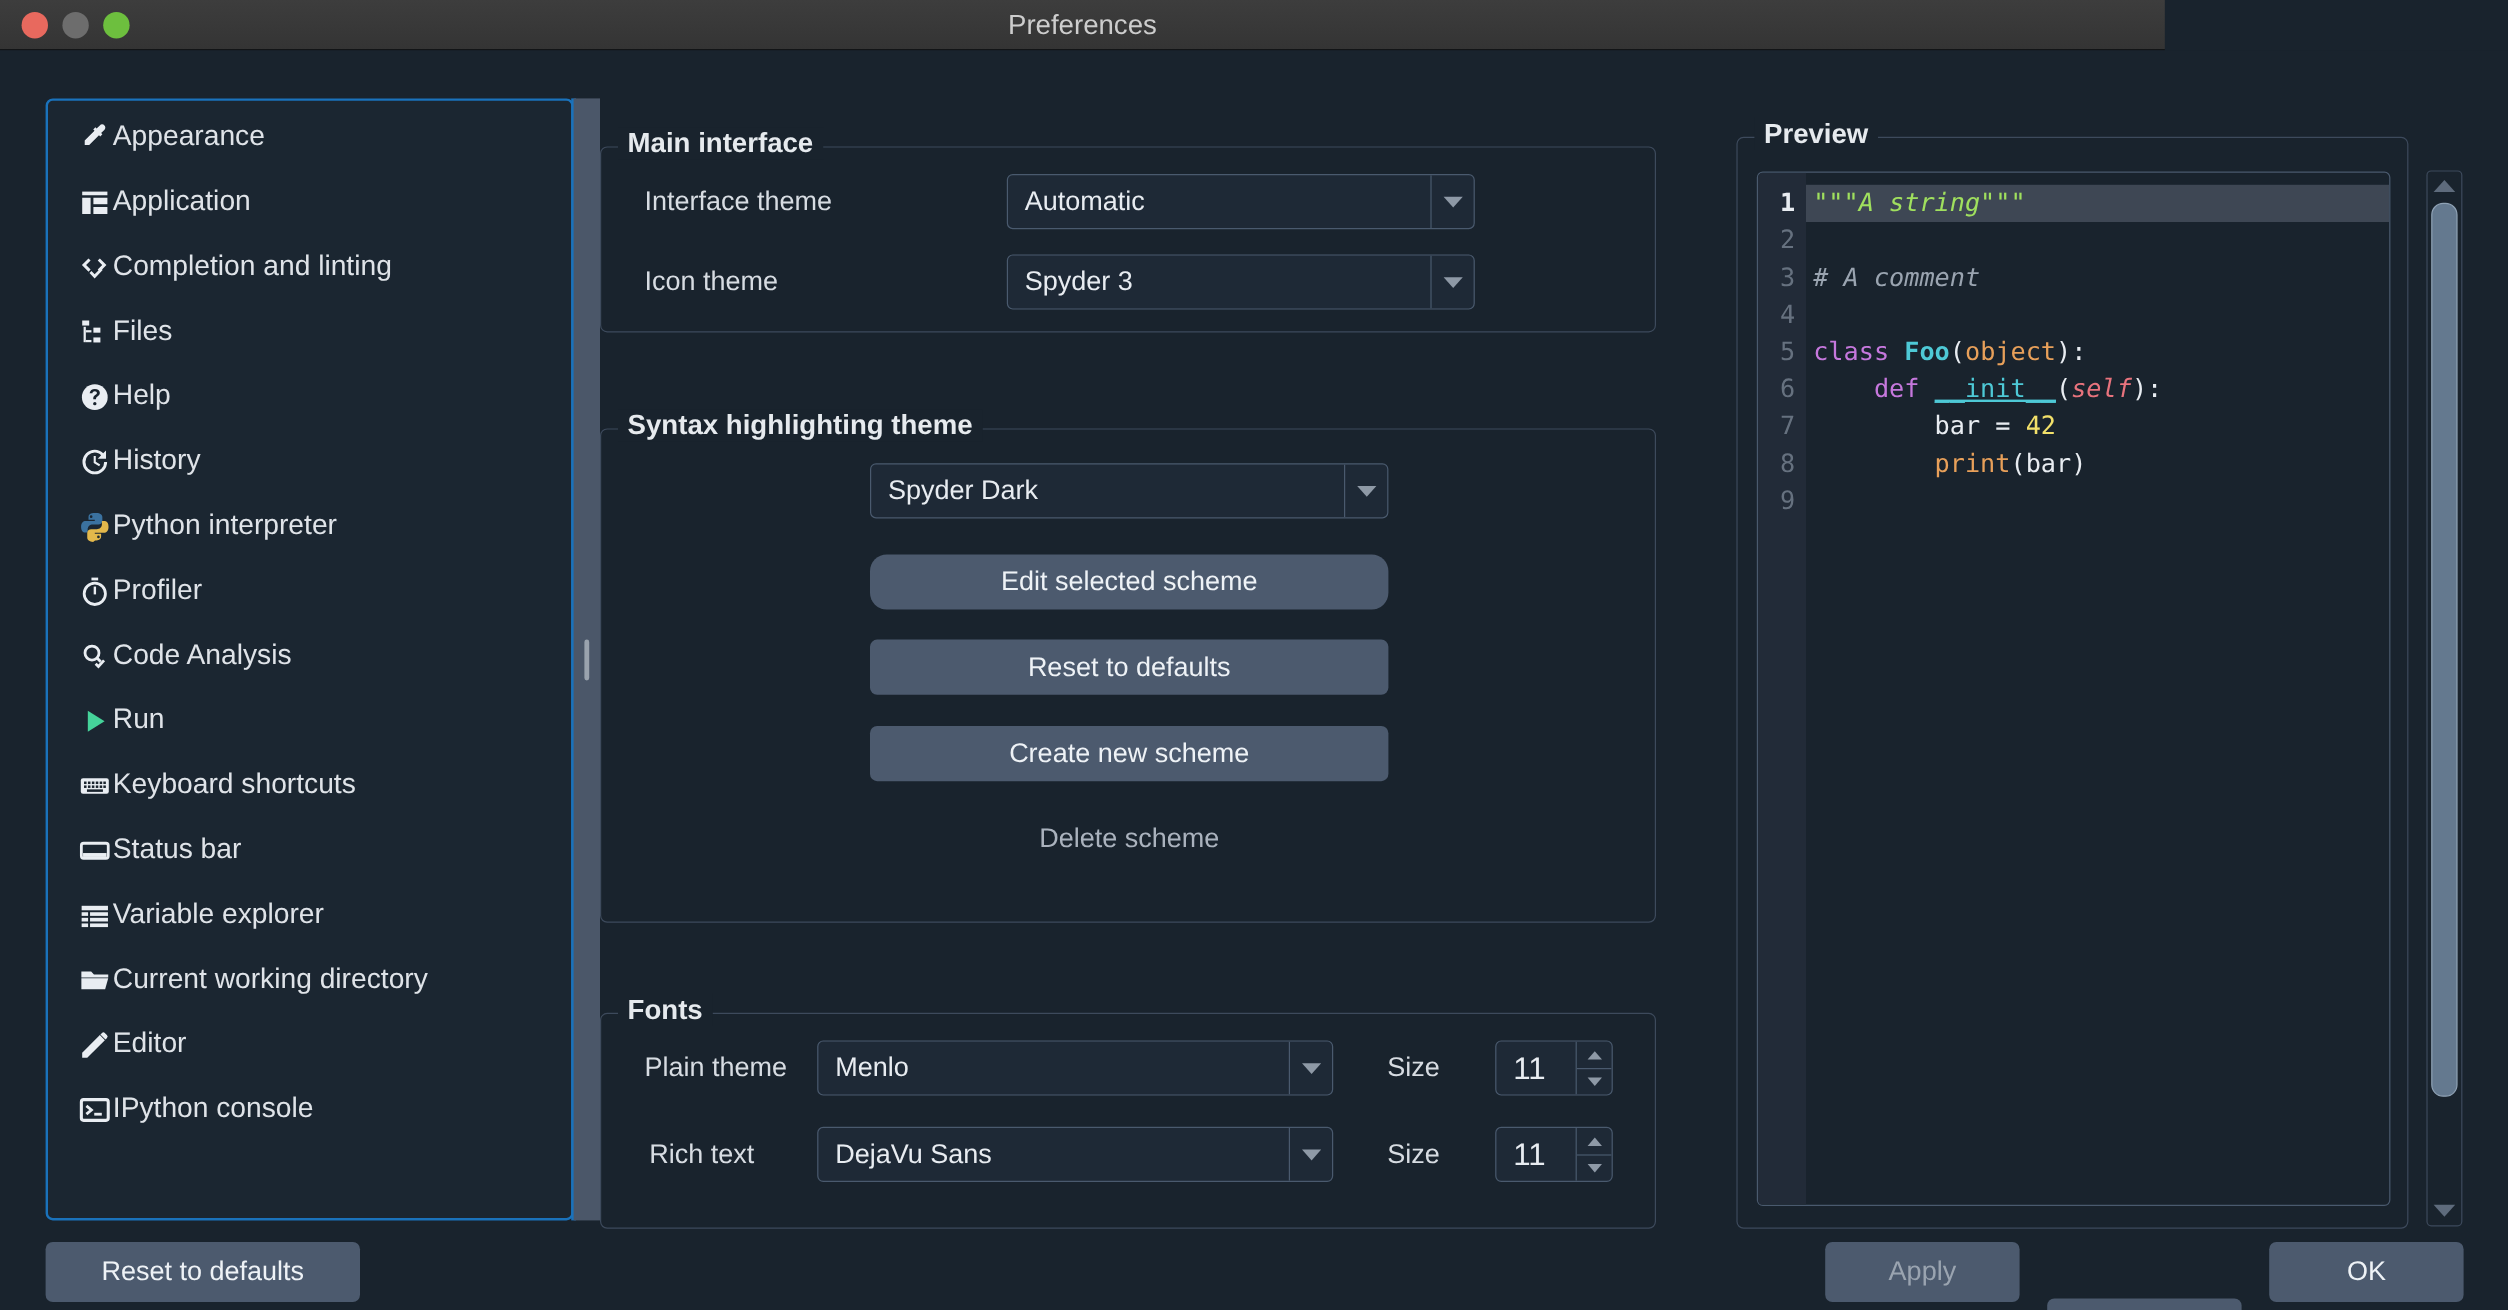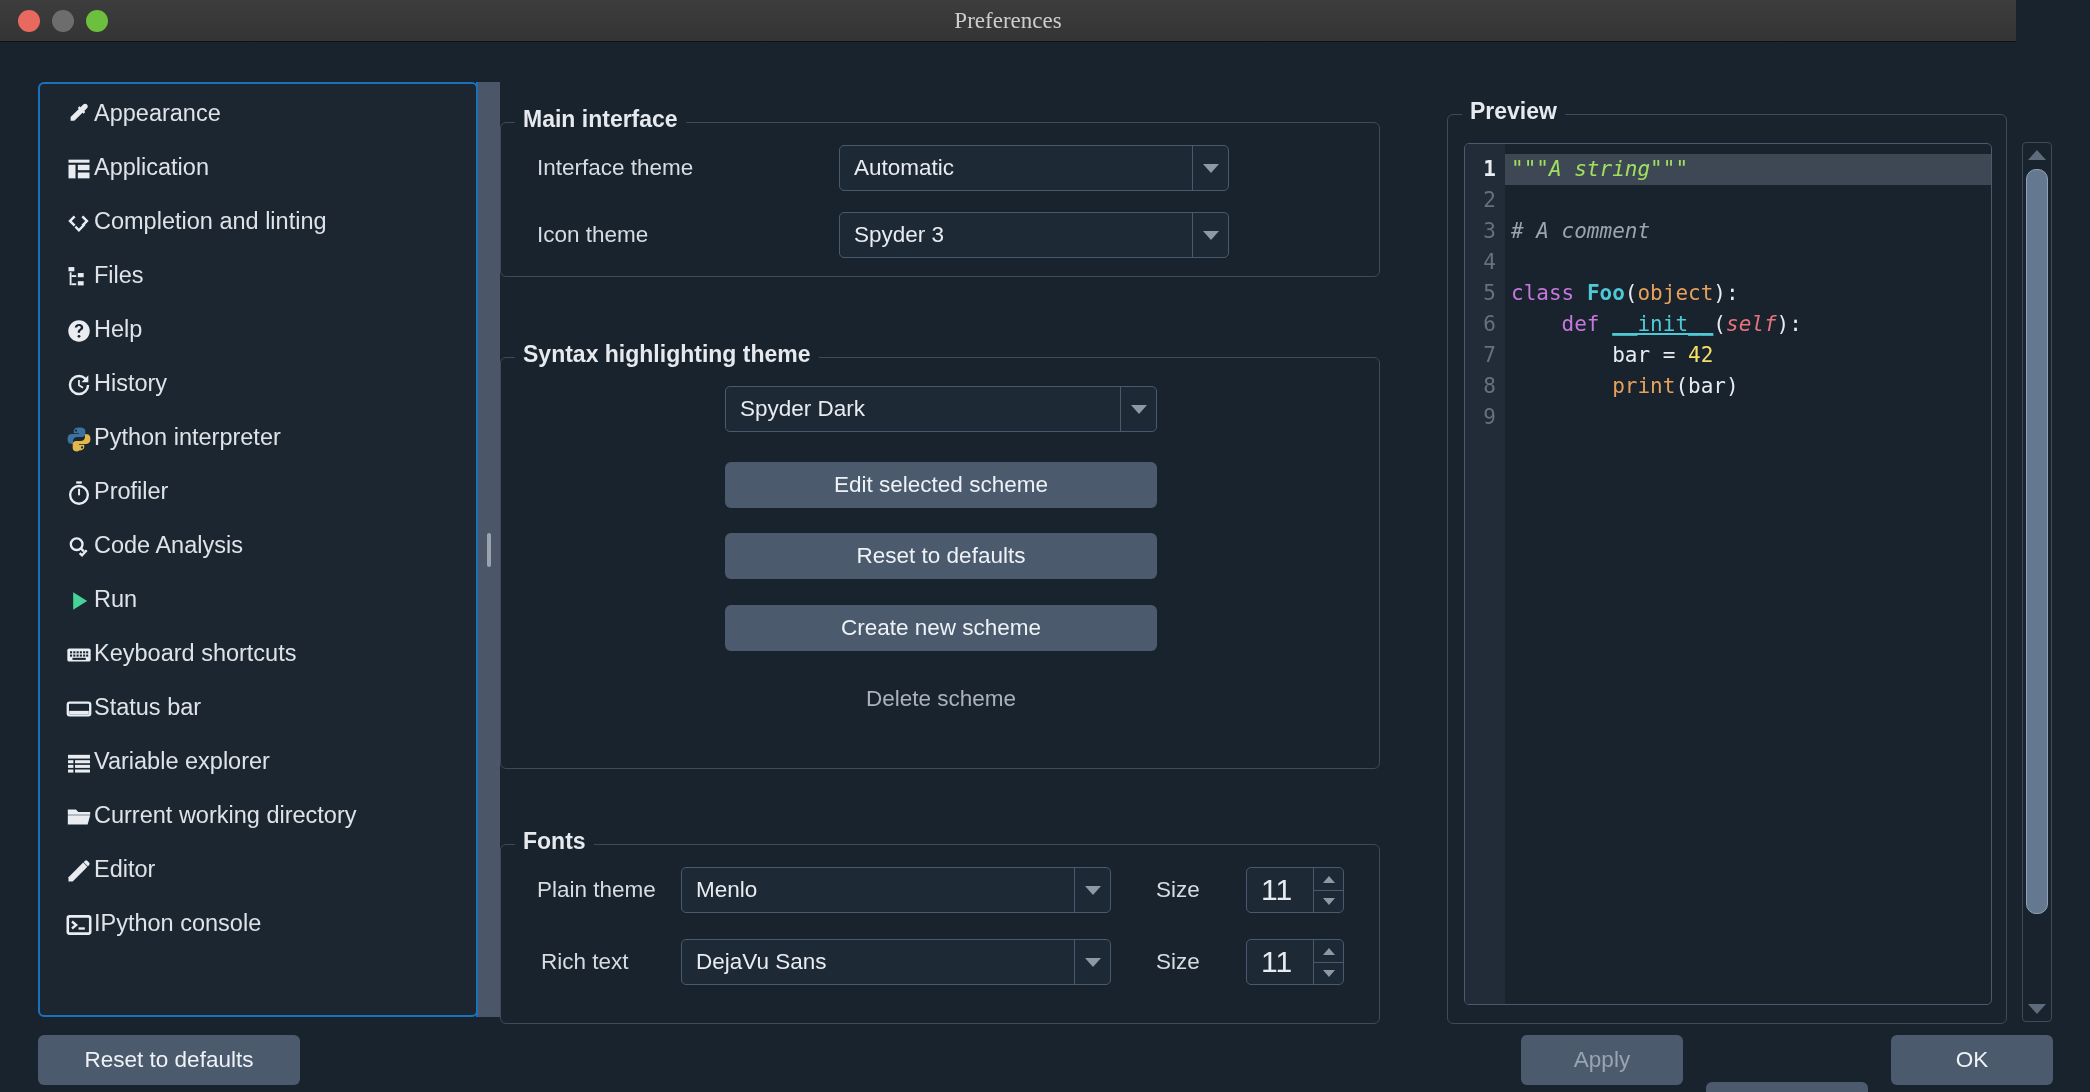--- a/index.html
+++ b/index.html
@@ -9,26 +9,25 @@
     height: 1092px;
     overflow: hidden;
     background: #19232d;
     font-family: "Liberation Sans", sans-serif;
   }
 
   
   #titlebar {
     position: absolute;
     top: 0; left: 0;
-    width: 2016px; height: 42px;
+    width: 1804px; height: 42px;
     background: linear-gradient(180deg, #3d3d3d 0%, #343434 100%);
     border-bottom: 1px solid #111;
     display: flex;
     align-items: center;
-    font-family: Liberation Serif, serif;
   }
   #traffic {
     position: absolute;
     left: 18px; top: 0; height: 42px;
     display: flex; align-items: center; gap: 12px;
   }
   .light { width: 22px; height: 22px; border-radius: 50%; }
   .light.close { background: #e8695e; }
   .light.min   { background: #6d6d6d; }
   .light.max   { background: #6dbf3e; }
@@ -186,21 +185,21 @@
     border: 1px solid #4a5a6e;
     border-radius: 5px;
     display: flex;
     overflow: hidden;
   }
   .spin .sval {
     flex: 1 1 auto;
     display: flex; align-items: center;
     padding-left: 14px;
     color: #e8ecf1;
-    font-size: 30px;
+    font-size: 26px;
   }
   .spin .sbtns {
     flex: 0 0 30px;
     border-left: 1px solid #4a5a6e;
     display: flex; flex-direction: column;
   }
   .spin .sb {
     flex: 1 1 50%;
     display: flex; align-items: center; justify-content: center;
   }
@@ -559,21 +558,21 @@
     <div class="group" style="left:0; top:243px; width:880px; height:412px;">
       <div class="g-title">Syntax highlighting theme</div>
 
       <div class="combo" style="left:224px; top:28px; width:432px;">
         <div class="val">Spyder Dark</div>
         <div class="arrowbox">
           <div class="tri-down"></div>
         </div>
       </div>
 
-      <div class="btn" style="left:224px; top:104px; width:432px; height:46px;">Edit selected scheme</div>
+      <div class="btn" style="left:224px; top:104px; width:432px; height:46px;border-radius:14px;">Edit selected scheme</div>
       <div class="btn" style="left:224px; top:175px; width:432px; height:46px;">Reset to defaults</div>
       <div class="btn" style="left:224px; top:247px; width:432px; height:46px;">Create new scheme</div>
       <div class="btn flat" style="left:224px; top:318px; width:432px; height:46px;">Delete scheme</div>
     </div>
 
     <div class="group" style="left:0; top:730px; width:880px; height:180px;">
       <div class="g-title">Fonts</div>
 
       <div class="row-label" style="left:36px; top:32px;">Plain theme</div>
       <div class="combo" style="left:180px; top:22px; width:430px;">

